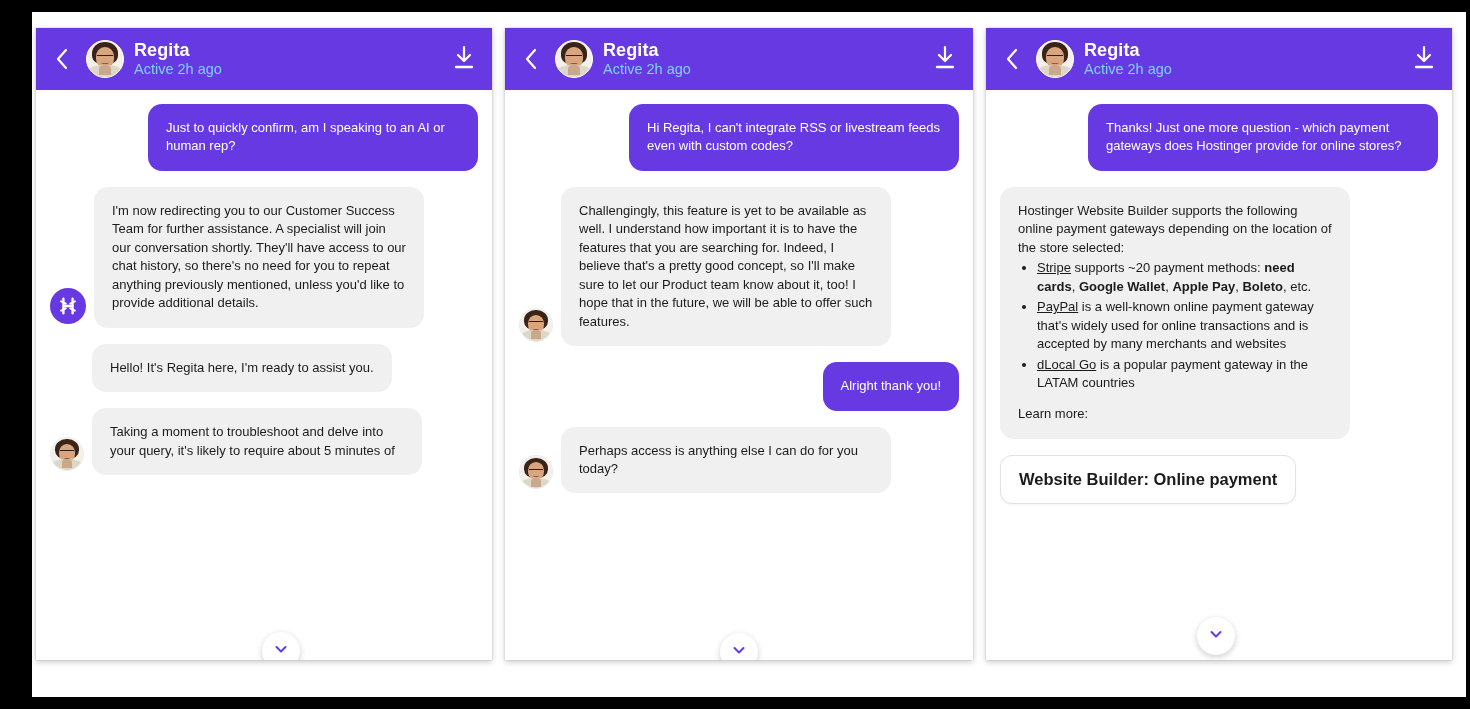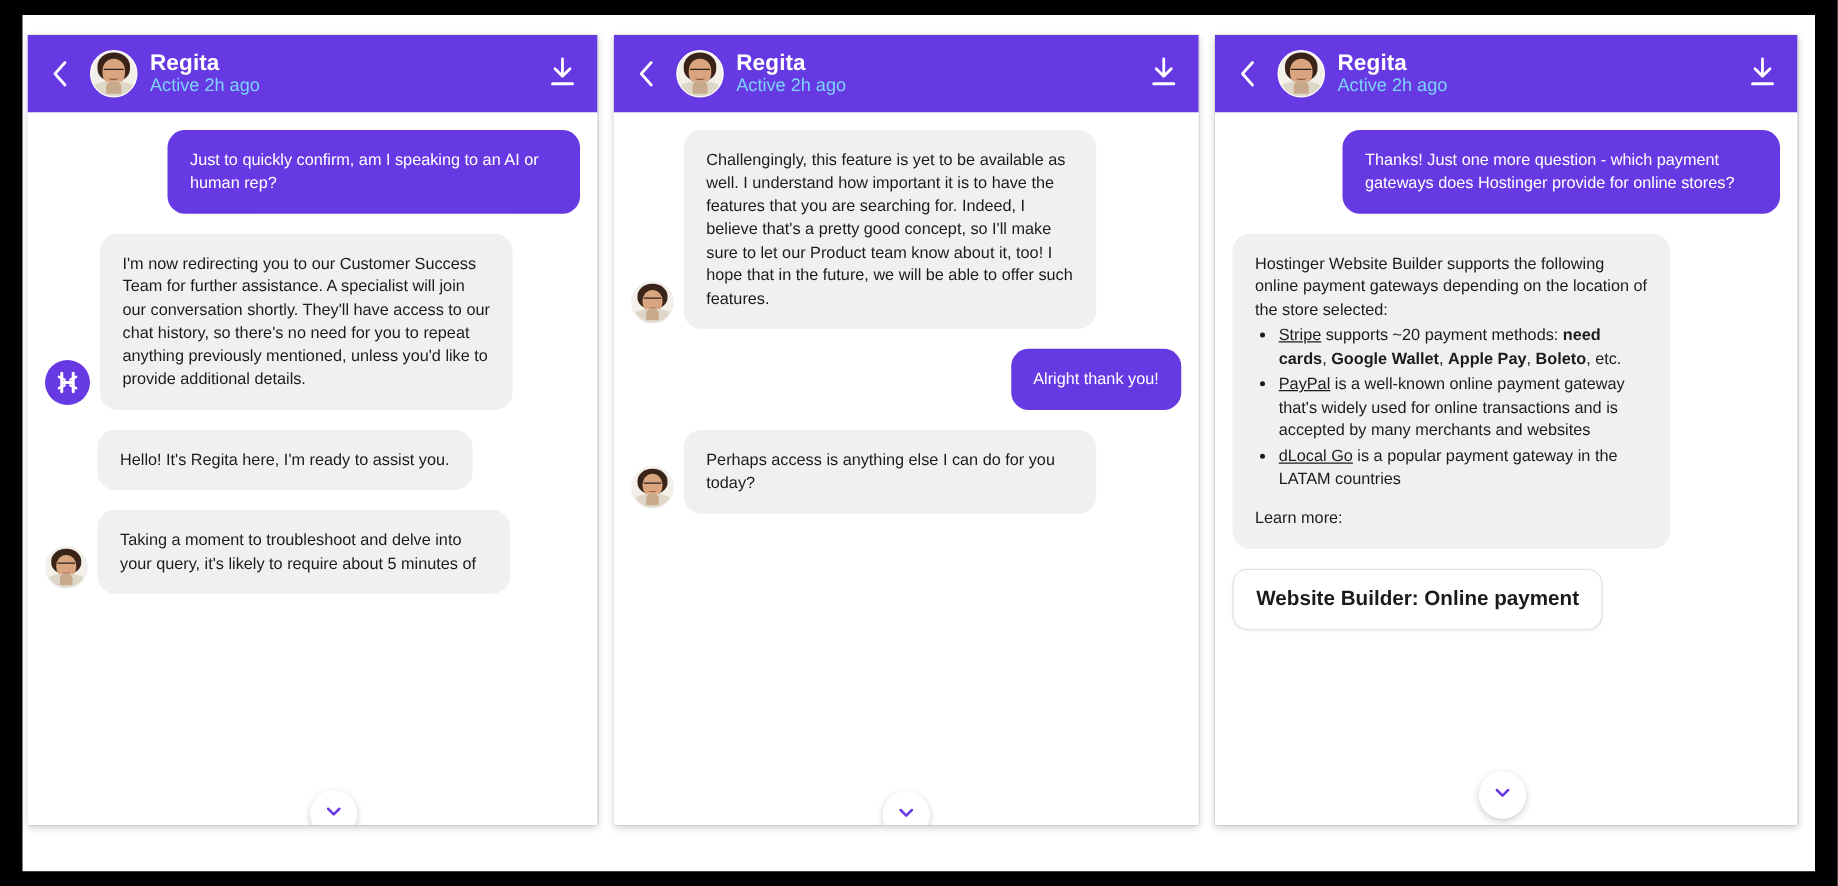--- a/index.html
+++ b/index.html
@@ -4,21 +4,21 @@
 <style>
   * { box-sizing: border-box; margin: 0; padding: 0; }
   html, body {
     width: 1470px; height: 709px;
     background: #000000;
     font-family: "Liberation Sans", sans-serif;
     overflow: hidden;
   }
   .frame {
     position: absolute;
-    left: 18px; top: 12px;
+    left: 32px; top: 12px;
     width: 1434px; height: 685px;
     background: #ffffff;
     overflow: hidden;
   }
   .panels {
     position: absolute;
     left: 0; top: 0;
     width: 1434px; height: 685px;
     display: flex;
     gap: 13px;
@@ -280,20 +280,23 @@
         <span>
           <svg width="24" height="26" viewBox="0 0 24 26">
                 <path d="M12 2 V15 M6 10 L12 16 L18 10" fill="none" stroke="#fff" stroke-width="2.2" stroke-linecap="round" stroke-linejoin="round"></path>
                 <path d="M4 22 H20" stroke="#fff" stroke-width="2.4" stroke-linecap="round"></path>
               </svg>
         </span>
       </div>
     </div>
 
     <div class="chat">
+      <div class="row out">
+        <div class="bubble out">Hi Regita, I can't integrate RSS or livestream feeds even with custom codes?</div>
+      </div>
       <div class="row in">
         <div class="msg-avatar">
           <div class="face">
                 <div class="hair"></div>
                 <div class="skin"></div>
                 <div class="glasses"></div>
                 <div class="smile"></div>
                 <div class="body"></div>
               </div>
         </div>

